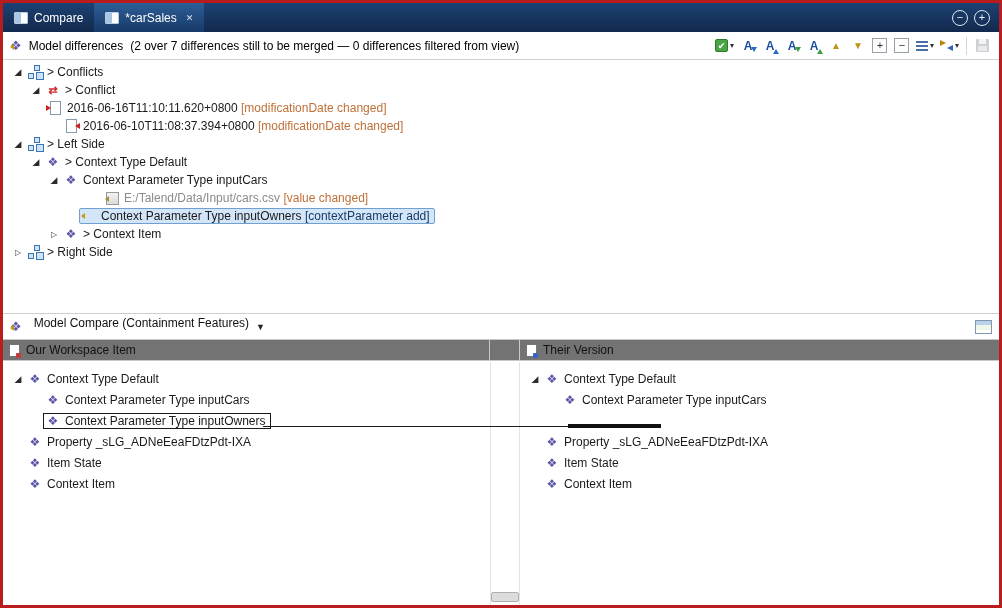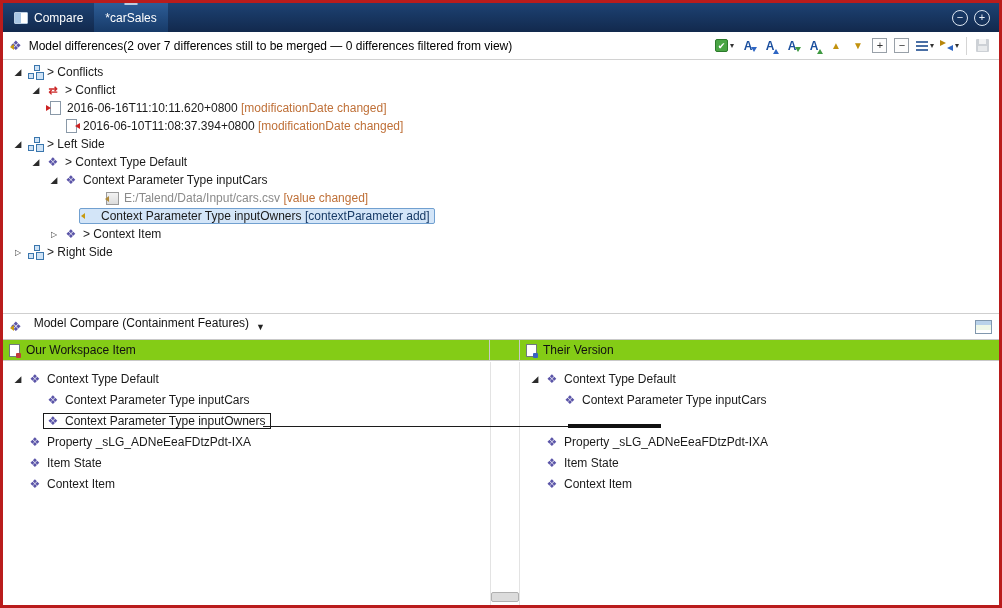--- a/index.html
+++ b/index.html
@@ -4,36 +4,36 @@
 <style>
   * { margin:0; padding:0; box-sizing:border-box; }
   body { font-family:"Liberation Sans", sans-serif; background:#ffffff; }
   .window { position:relative; width:1002px; height:608px; background:#fff;
             border:3px solid #b91c1c; overflow:hidden; font-size:12px; color:#111; }
 
   
   .tabbar { position:absolute; left:0; top:0; right:0; height:29px;
             background:linear-gradient(#1d4273,#12294d); display:flex; align-items:stretch; }
   .tab { display:flex; align-items:center; gap:6px; padding:0 11px; color:#fff; }
-  .tab.active { background:linear-gradient(#2d5d97,#173a68);flex-direction:column; }
+  .tab.active { background:linear-gradient(#2d5d97,#173a68); }
   .tab-icon { width:14px; height:12px; border:1px solid #b9cde2; border-radius:1px;
               background:linear-gradient(90deg,#a8c6e4 0 6px,#ffffff 6px); }
   .tab-close { font-size:9px; color:#d9e3f0; margin-left:3px; }
   .win-btns { margin-left:auto; display:flex; align-items:center; gap:6px; padding-right:9px; }
   .circle-btn { width:16px; height:16px; border:1px solid #dde6f1; border-radius:50%;
                 color:#eef3fa; font-size:11px; line-height:13px; text-align:center; }
 
   
   .toolbar { position:absolute; left:0; top:29px; right:0; height:28px; background:#fff;
              border-bottom:1px solid #d2d2d2; display:flex; align-items:center; padding:0 7px; }
   .diamond-glyph { color:#5b55a8; font-size:13px; line-height:14px; }
   .tb-lead { position:relative; margin-right:7px; }
   .tb-lead::after { content:""; position:absolute; left:-3px; top:5px;
                     border:3px solid transparent; border-right:4px solid #c79a10; }
-  .tb-title { color:#000; margin-right:0; }
+  .tb-title { color:#000; margin-right:7px; }
   .tb-summary { color:#000; }
   .tb-cluster { margin-left:auto; display:flex; align-items:center; gap:2px; }
   .tbtn { height:22px; min-width:20px; display:flex; align-items:center; justify-content:center;
           gap:2px; padding:0 2px; border-radius:2px; position:relative; }
   .dd { font-size:8px; color:#333; }
   .chk { width:13px; height:13px; background:#4aa545; border:1px solid #2c7a2c; color:#fff;
          font-size:9px; line-height:12px; text-align:center; border-radius:2px; }
   .abtn .a { font-weight:bold; color:#1b4f9e; font-size:12px; }
   .abtn::after { content:""; position:absolute; }
   .abtn.b-down::after { right:1px; bottom:2px; border:3px solid transparent; border-top:5px solid #2e66c4; }
@@ -95,21 +95,21 @@
 
   
   .cmp-header { position:absolute; left:0; top:310px; right:0; height:26px; background:#fff;
                 border-top:1px solid #cfcfcf; display:flex; align-items:center; padding:0 7px; }
   .cmp-title { margin:0 4px 8px 5px; }
   .cmp-dd { font-size:9px; color:#222; margin-left:3px; }
   .grid-btn { margin-left:auto; width:17px; height:14px; border:1px solid #8097ad;
               background:linear-gradient(#b9d2ea 0 4px, #eef7e8 4px 9px, #ffffff 9px); }
 
   .cols-header { position:absolute; left:0; top:336px; right:0; height:22px; display:flex;
-                 background:#84cc16; border-top:1px solid #c9c9c9; border-bottom:1px solid #c9c9c9; }
+                 background:#737373; border-top:1px solid #c9c9c9; border-bottom:1px solid #c9c9c9; }
   .col-h { display:flex; align-items:center; gap:6px; padding:0 6px; border-right:1px solid #c9c9c9; }
   .col-left { width:487px; }
   .col-mid { width:30px; }
   .col-right { flex:1; border-right:none; }
   .doc-icon { width:11px; height:13px; position:relative; background:#fff; border:1px solid #70797f; flex:none; }
   .doc-icon.red::after  { content:""; position:absolute; right:-2px; bottom:-2px; width:5px; height:5px;
                           background:#c23b3b; border-radius:1px; }
   .doc-icon.blue::after { content:""; position:absolute; right:-2px; bottom:-2px; width:5px; height:5px;
                           background:#3b62c2; border-radius:1px; }
 

